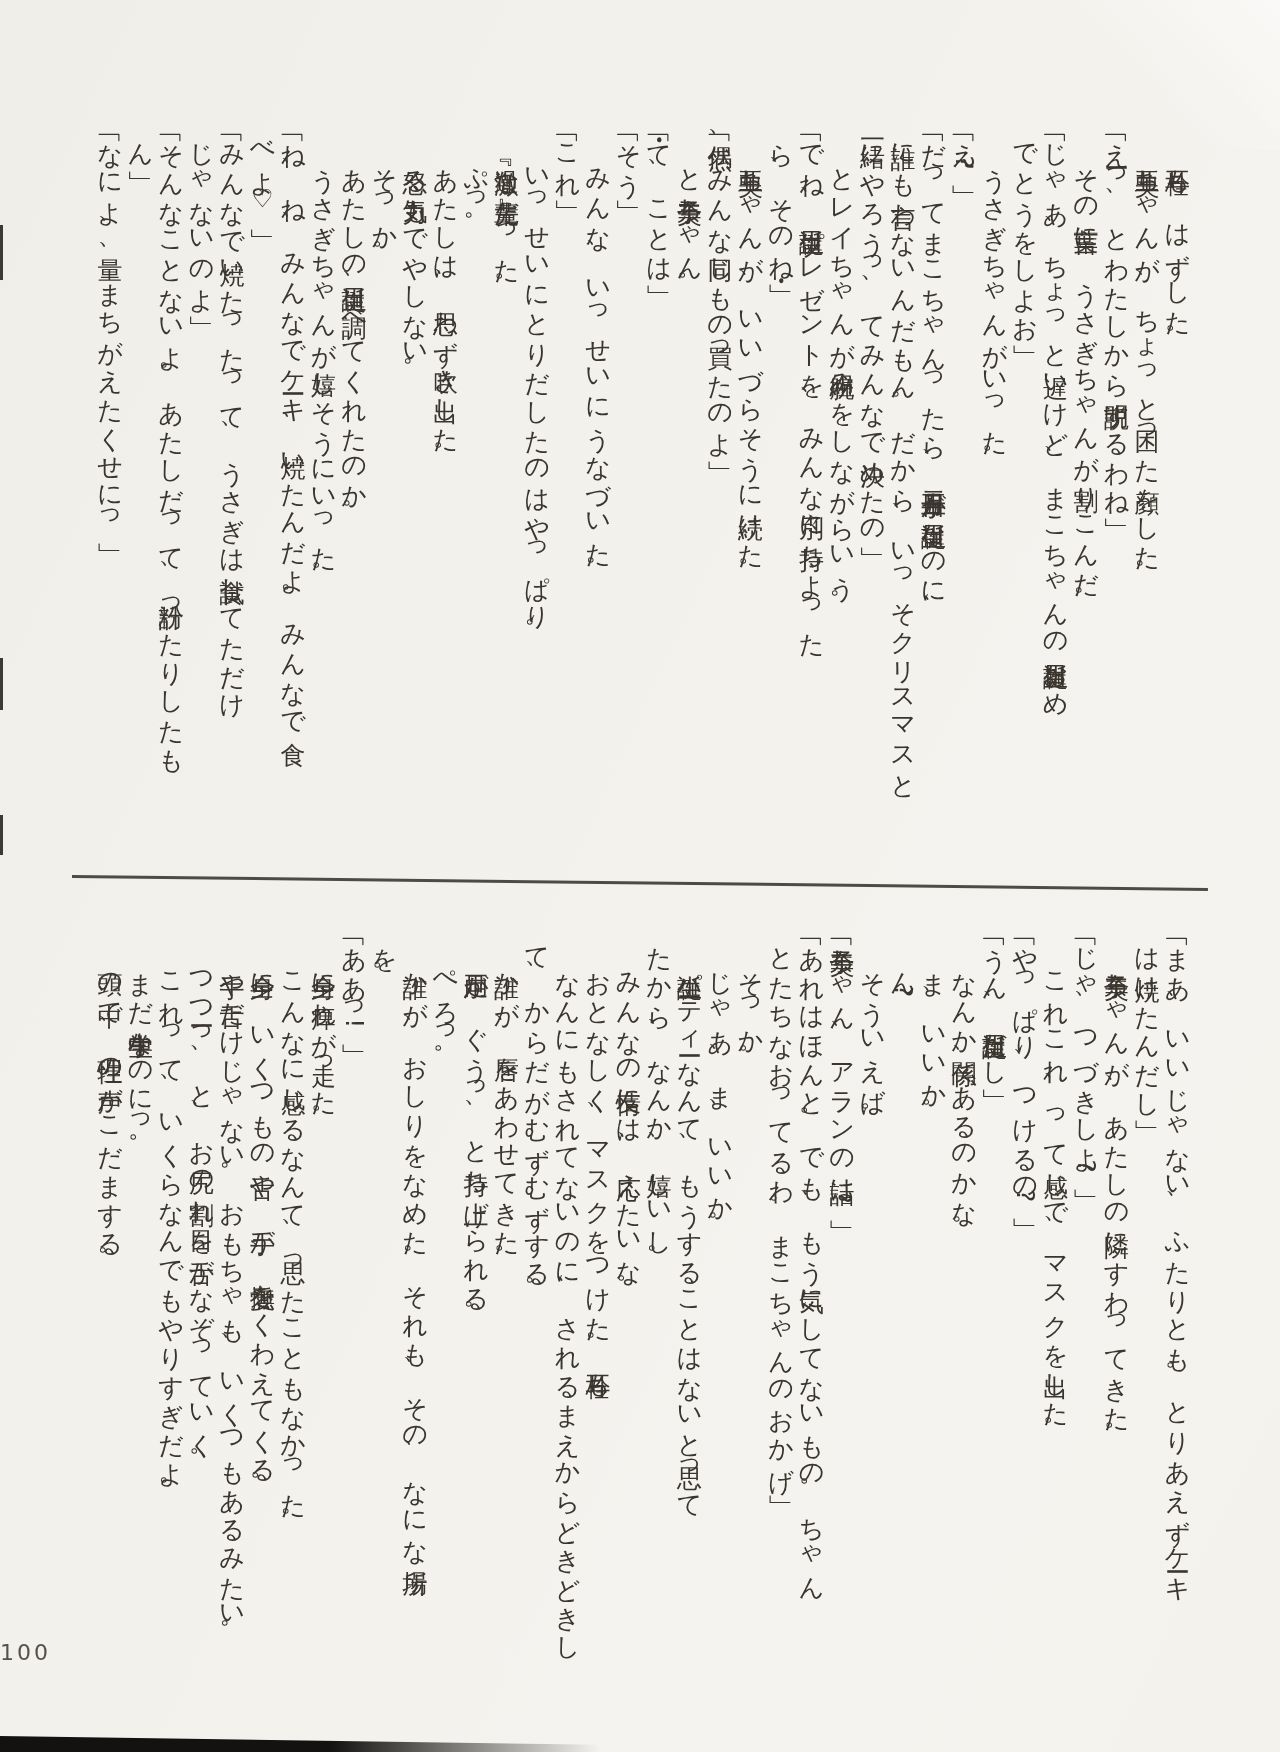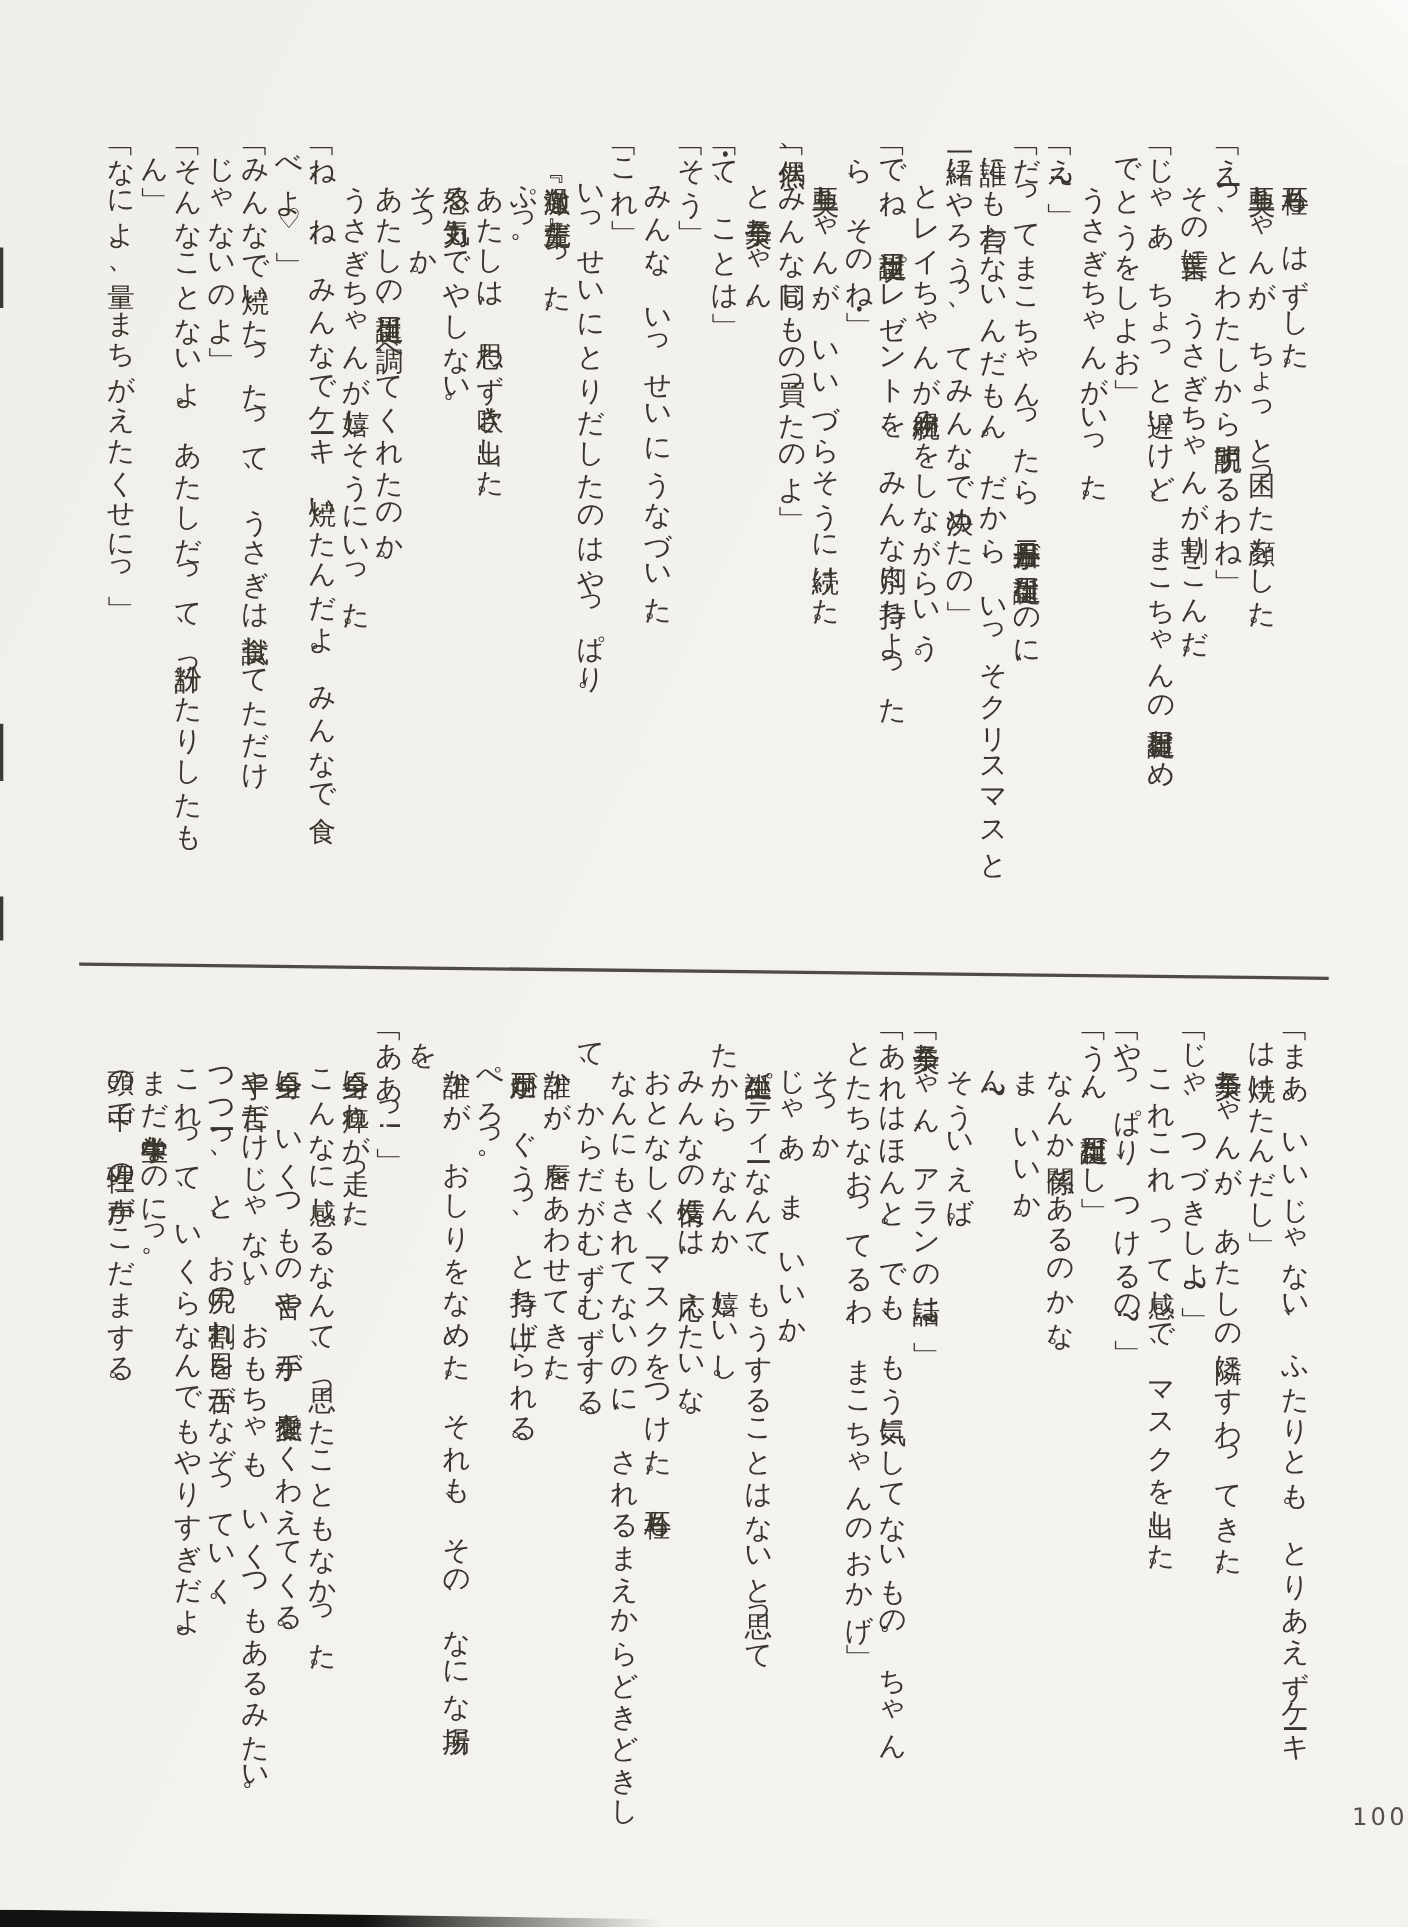--- a/index.html
+++ b/index.html
@@ -34,21 +34,21 @@
     position: absolute;
     left: 72px; top: 875px;
     width: 1136px; height: 2.5px;
     background: #4e4a44;
     transform: rotate(0.65deg);
     transform-origin: left center;
   }
   .page-number {
     position: absolute;
     left: 0; right: 0; top: 1640px;
-    text-align: right;
+    text-align: left;
     font-size: 22px;
     letter-spacing: 3px;
     color: #55514a;
   }
   
   .edge-mark { position: absolute; left: 0; width: 3px; background: #1c1a18; opacity: .85; }
   .edge-mark.m1 { top: 225px; height: 55px; }
   .edge-mark.m2 { top: 658px; height: 52px; }
   .edge-mark.m3 { top: 815px; height: 40px; }
   .bottom-wedge {

